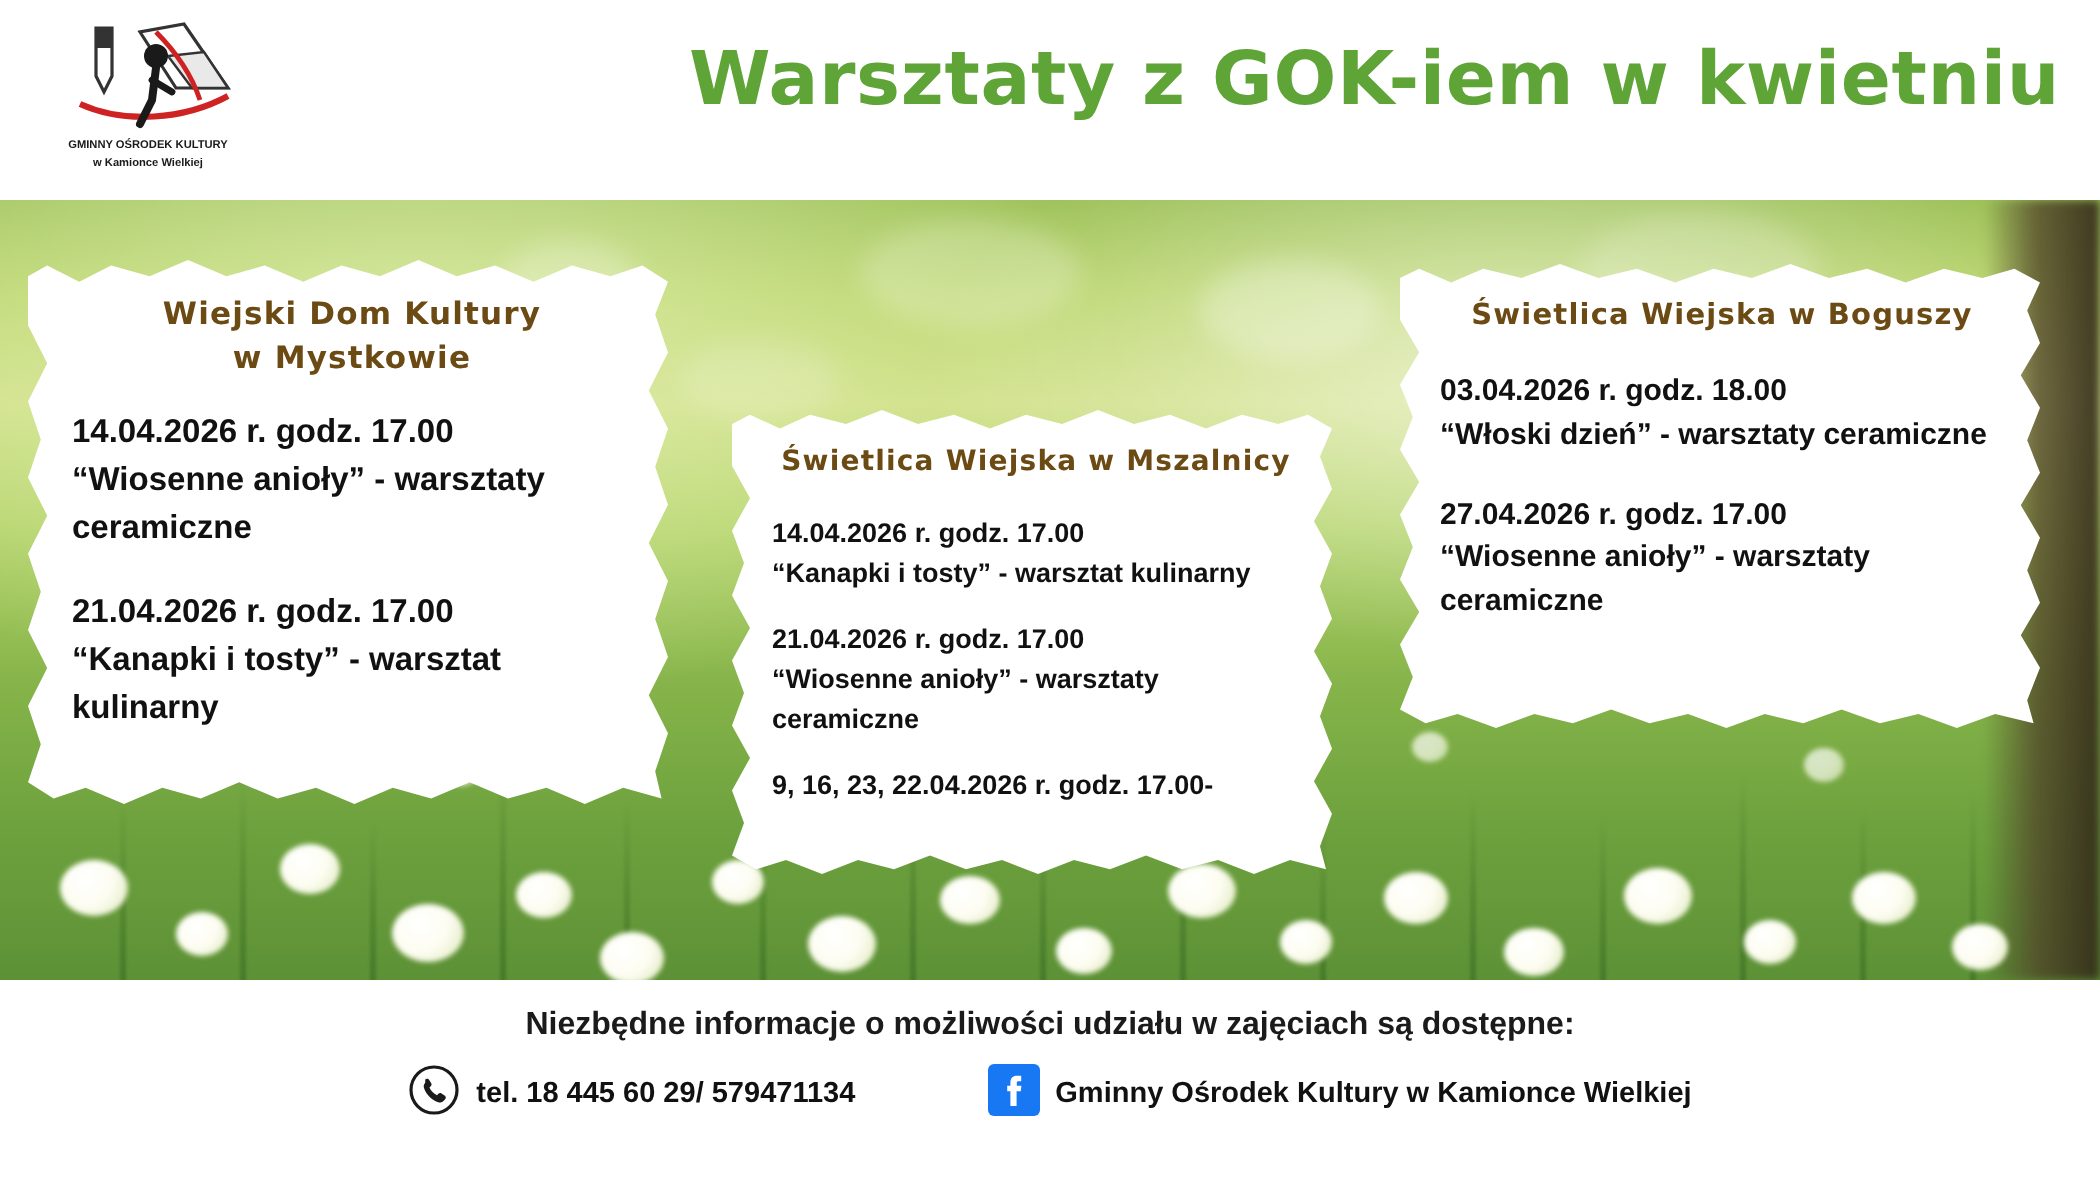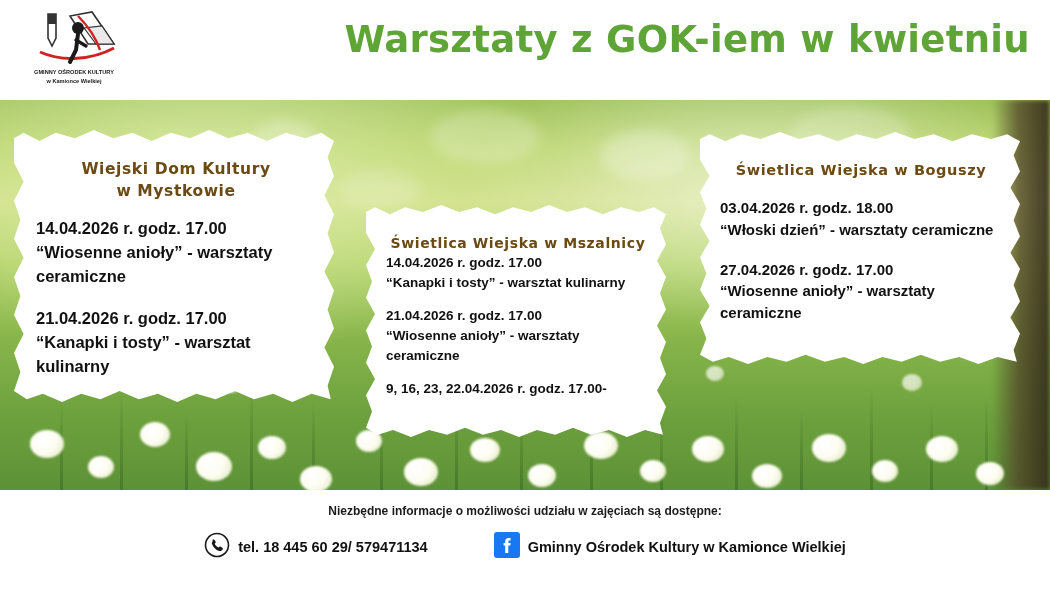--- a/index.html
+++ b/index.html
@@ -119,21 +119,21 @@
       98% 10%, 100% 17%, 97% 24%, 100% 31%, 98% 38%, 100% 45%, 97% 52%, 100% 59%,
       98% 66%, 100% 73%, 97% 80%, 100% 87%, 98% 94%, 99% 99%,
       93% 97%, 87% 100%, 81% 97%, 75% 99%, 69% 96%, 63% 99%, 57% 97%, 51% 100%,
       45% 97%, 39% 99%, 33% 96%, 27% 99%, 21% 97%, 15% 100%, 9% 97%, 4% 99%, 0% 96%,
       2% 89%, 0% 82%, 3% 75%, 0% 68%, 2% 61%, 0% 54%, 3% 47%, 0% 40%,
       2% 33%, 0% 26%, 3% 19%, 0% 12%
     );
   }
   .card-inner {
     position: absolute;
-    left: 0; top: 12px;
+    left: 0; top: 0;
     width: 100%;
     height: 100%;
     box-sizing: border-box;
   }
   .card-title {
     font-family: "DejaVu Sans", sans-serif;
     font-weight: bold;
     color: #6b4a14;
     text-align: center;
     line-height: 1.45;
@@ -157,21 +157,21 @@
   #card-mystkow .card-inner { padding: 16px 18px 10px 22px; }
   #card-mystkow .card-title { font-size: 15.5px; margin-bottom: 14px; }
   #card-mystkow .entry { font-size: 16.5px; line-height: 1.45; margin-bottom: 18px; }
 
   
   #card-mszalnica {
     left: 366px; top: 205px;
     width: 300px; height: 232px;
   }
   #card-mszalnica .card-inner { padding: 16px 16px 10px 20px; }
-  #card-mszalnica .card-title { font-size: 14px; margin-bottom: 0; }
+  #card-mszalnica .card-title { font-size: 14px; margin-bottom: 16px; }
   #card-mszalnica .entry { font-size: 13.5px; line-height: 1.45; margin-bottom: 14px; }
 
   
   #card-boguszy {
     left: 700px; top: 132px;
     width: 320px; height: 232px;
   }
   #card-boguszy .card-inner { padding: 16px 18px 10px 20px; }
   #card-boguszy .card-title { font-size: 14.5px; margin-bottom: 16px; }
   #card-boguszy .entry { font-size: 15px; line-height: 1.45; margin-bottom: 18px; }
@@ -183,21 +183,21 @@
     width: 1050px;
     height: 110px;
     background: #ffffff;
   }
   .footer-note {
     position: absolute;
     top: 14px;
     left: 0;
     width: 1050px;
     text-align: center;
-    font-size: 12px;
+    font-size: 16px;
     font-weight: bold;
     color: #1b1b1b;
   }
   .contact-row {
     position: absolute;
     top: 42px;
     left: 0;
     width: 1050px;
     display: flex;
     align-items: center;

